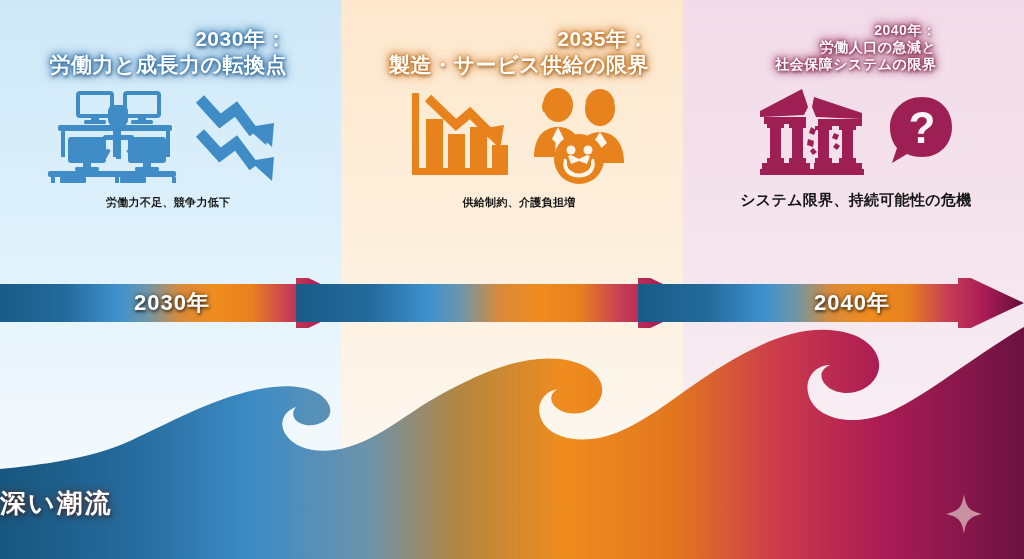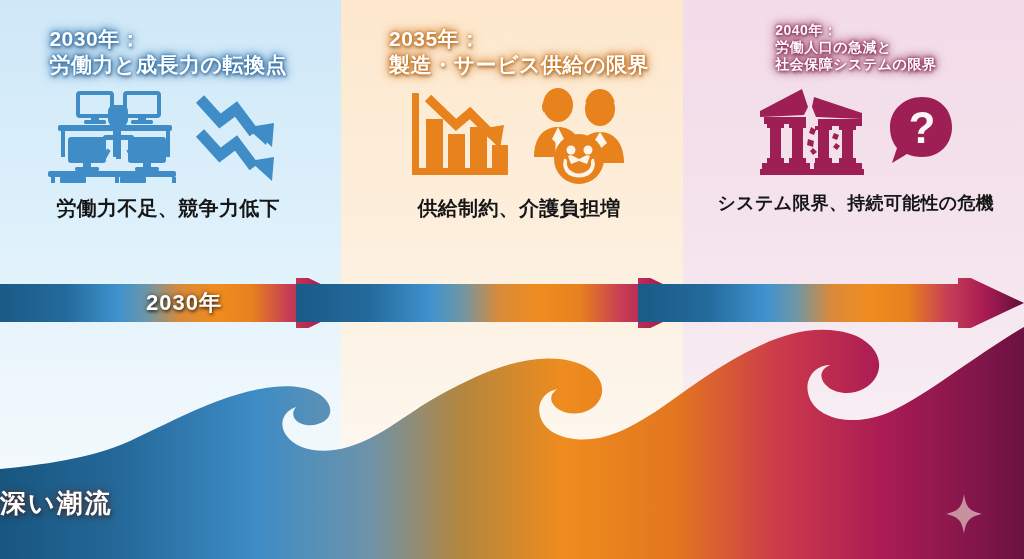--- a/index.html
+++ b/index.html
@@ -16,49 +16,49 @@
   .pb1{width:341px;background:linear-gradient(180deg,#cfe8f8 0%,#dcf0fb 38%,#eef7fc 70%,#f9fcfe 100%);}
   .pb2{width:342px;background:linear-gradient(180deg,#fde8cd 0%,#fdeedb 38%,#fdf5ea 70%,#fdfbf7 100%);}
   .pb3{width:341px;background:linear-gradient(180deg,#f2dce9 0%,#f4e2ec 38%,#f7ecf2 70%,#fbf7f9 100%);}
 
   
   .cols{position:absolute;left:0;top:0;width:1024px;height:270px;display:flex;}
   .col{width:341px;display:flex;flex-direction:column;align-items:center;}
   .col:nth-child(2){width:342px;padding-left:14px;}
 
   .col-title{
-    text-align:left;line-height:1.22;font-weight:bold;font-size:21px;
+    text-align:right;line-height:1.22;font-weight:bold;font-size:21px;
     color:#ffffff;margin-top:26px;letter-spacing:.5px;
     white-space:pre-line;
   }
   .t1{text-shadow:0 0 7px #2b6ea8,0 0 12px #2b6ea8,0 0 3px #2b6ea8,1px 2px 3px rgba(0,0,0,.35);}
   .t2{text-shadow:0 0 7px #c8701a,0 0 12px #c8701a,0 0 3px #c8701a,1px 2px 3px rgba(0,0,0,.35);}
   .t3{text-shadow:0 0 7px #8c1f4d,0 0 12px #8c1f4d,0 0 3px #8c1f4d,1px 2px 3px rgba(0,0,0,.35);}
   .col3 .col-title{margin-top:22px;font-size:14px;}
 
   .icon-row{display:flex;align-items:center;justify-content:center;gap:16px;margin-top:6px;height:104px;}
   .icon-row svg{display:block;}
 
   .col-caption{
-    font-size:20px;font-weight:bold;color:#161616;margin-top:8px;text-align:center;
+    font-size:11px;font-weight:bold;color:#161616;margin-top:8px;text-align:center;
     letter-spacing:.3px;
   }
-  .col3 .col-caption{font-size:18px;}
+  .col3 .col-caption{font-size:15px;}
 
   
   .timeline{position:absolute;left:0;top:278px;width:1024px;height:50px;}
   .timeline svg{display:block;}
   .tl-labels{position:absolute;left:0;top:278px;width:1024px;height:50px;}
   .tl-label{
     position:absolute;top:0;height:50px;line-height:50px;
     font-size:22px;font-weight:bold;color:#ffffff;text-align:center;
     text-shadow:0 0 5px rgba(0,0,0,.55),1px 2px 3px rgba(0,0,0,.5);
     letter-spacing:1px;
   }
-  .tl1{left:104px;width:160px;text-align:center;}
+  .tl1{left:92px;width:160px;text-align:center;}
   .tl2{left:434px;width:160px;}
   .tl3{left:772px;width:160px;}
 
   
   .wave{position:absolute;left:0;bottom:0;width:1024px;height:240px;}
   .wave svg{display:block;}
   .wave-label{
     position:absolute;left:0;top:486px;width:1024px;text-align:left;
     font-size:26px;font-weight:bold;color:#ffffff;letter-spacing:2px;
     text-shadow:0 0 8px rgba(120,40,20,.75),1px 2px 4px rgba(0,0,0,.45);
@@ -270,20 +270,21 @@
 
       <path d="M0 6 L296 6 L296 -6 L360 25 L296 56 L296 44 L0 44 Z" fill="url(#gArrow)"></path>
 
       <path d="M296 6 L638 6 L638 -6 L702 25 L638 56 L638 44 L296 44 Z" fill="url(#gArrow)"></path>
 
       <path d="M638 6 L958 6 L958 -6 L1024 25 L958 56 L958 44 L638 44 Z" fill="url(#gArrow)"></path>
     </svg>
   </div>
   <div class="tl-labels">
     <div class="tl-label tl1">2030年</div>
+    <div class="tl-label tl3">2040年</div>
   </div>
 
   <div class="wave">
     <svg width="1024" height="240" viewBox="0 0 1024 240" preserveAspectRatio="none">
       <defs>
         <linearGradient id="gWave" x1="0" y1="0" x2="1" y2="0">
           <stop offset="0%" stop-color="#17567f"></stop>
           <stop offset="12%" stop-color="#25699a"></stop>
           <stop offset="25%" stop-color="#3d8cc6"></stop>
           <stop offset="36%" stop-color="#6d93ab"></stop>

